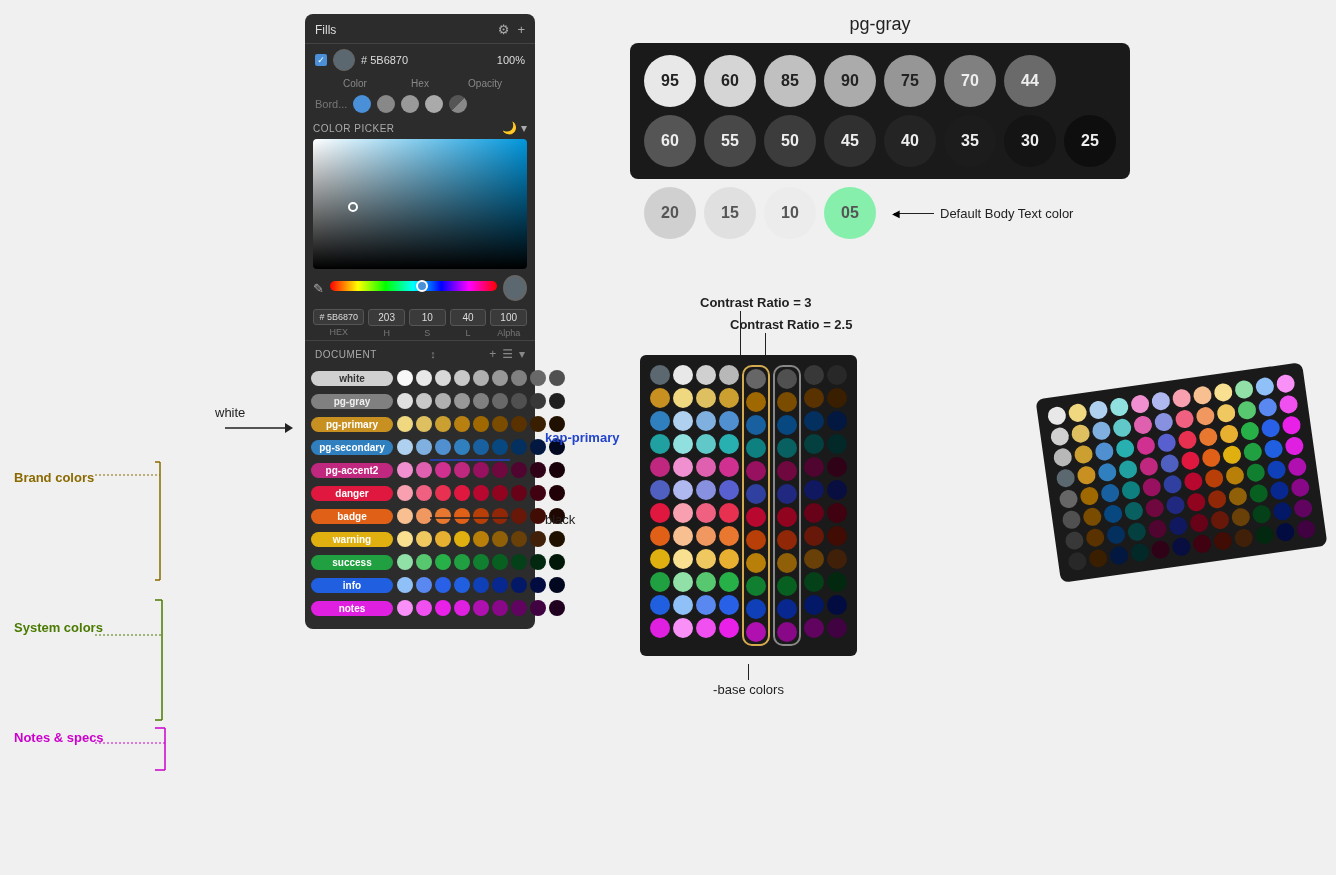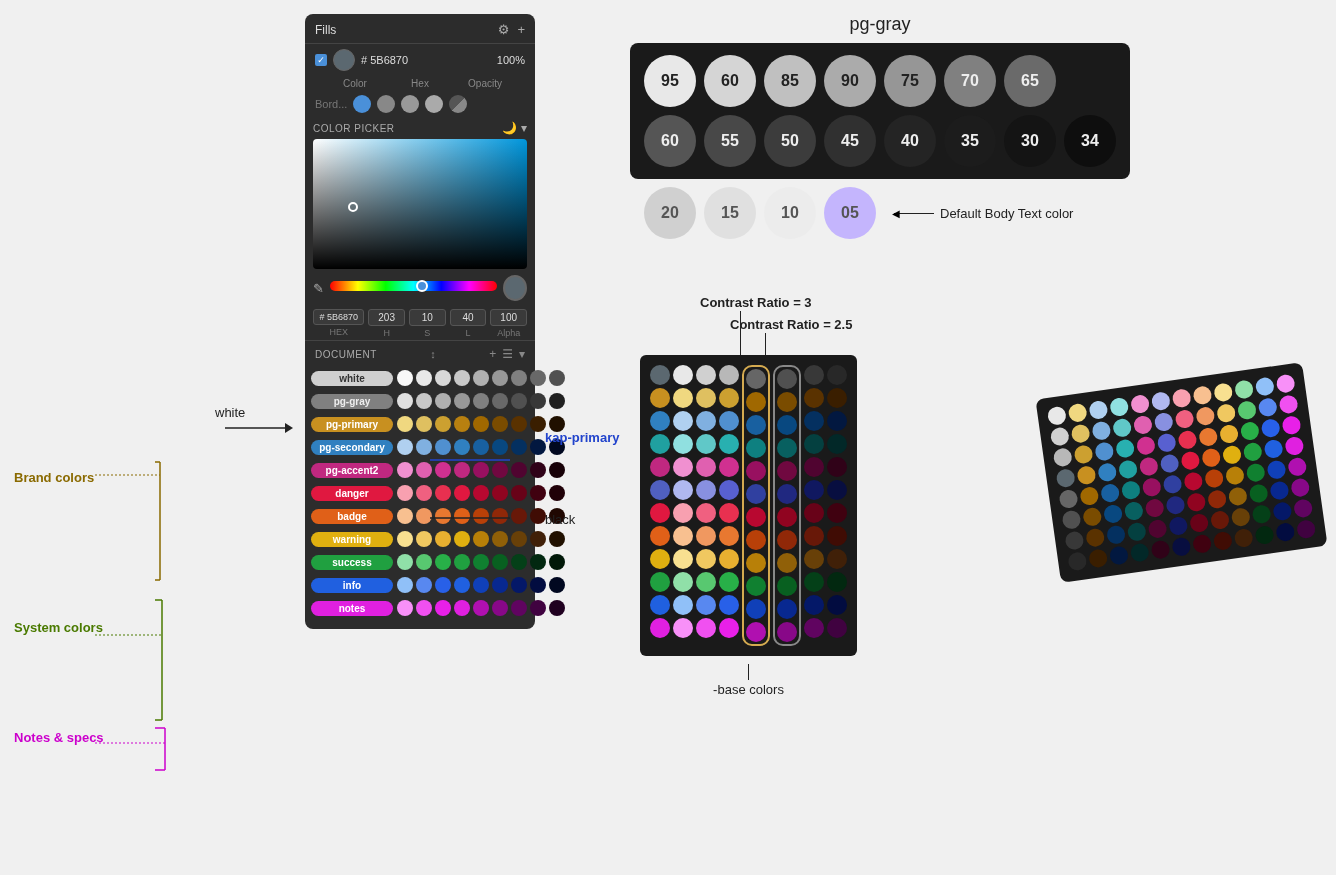--- a/index.html
+++ b/index.html
@@ -540,40 +540,40 @@
   <div class="pg-gray-title">pg-gray</div>
   <div class="pg-gray-grid">
 
     <div class="pg-gray-row">
       <div class="gray-circle" style="background:#e8e8e8; color:#222;">95</div>
       <div class="gray-circle" style="background:#d5d5d5; color:#222;">60</div>
       <div class="gray-circle" style="background:#c0c0c0; color:#222;">85</div>
       <div class="gray-circle" style="background:#ababab; color:#222;">90</div>
       <div class="gray-circle" style="background:#969696; color:#222;">75</div>
       <div class="gray-circle" style="background:#808080; color:#eee;">70</div>
-      <div class="gray-circle" style="background:#6a6a6a; color:#eee;">65</div>
+      <div class="gray-circle" style="background:#6a6a6a; color:#eee;">44</div>
     </div>
 
     <div class="pg-gray-row">
       <div class="gray-circle" style="background:#555; color:#eee;">60</div>
       <div class="gray-circle" style="background:#484848; color:#eee;">55</div>
       <div class="gray-circle" style="background:#3c3c3c; color:#eee;">50</div>
       <div class="gray-circle" style="background:#303030; color:#eee;">45</div>
       <div class="gray-circle" style="background:#242424; color:#eee;">40</div>
       <div class="gray-circle" style="background:#1c1c1c; color:#eee;">35</div>
       <div class="gray-circle" style="background:#141414; color:#eee;">30</div>
-      <div class="gray-circle" style="background:#0e0e0e; color:#eee;">34</div>
+      <div class="gray-circle" style="background:#0e0e0e; color:#eee;">25</div>
     </div>
   </div>
 
   <div style="background:#f0f0f0; border-radius:0 0 6px 6px; padding:8px 14px; display:flex; gap:8px; align-items:center;">
     <div class="gray-circle" style="background:#d0d0d0; color:#555; width:52px;height:52px;">20</div>
     <div class="gray-circle" style="background:#e0e0e0; color:#555; width:52px;height:52px;">15</div>
     <div class="gray-circle" style="background:#ececec; color:#555; width:52px;height:52px;">10</div>
-    <div class="gray-circle" style="background:#c4b5fd; color:#555; width:52px;height:52px;">05</div>
+    <div class="gray-circle" style="background:#86efac; color:#555; width:52px;height:52px;">05</div>
 
     <div style="display:flex; align-items:center; gap:6px; margin-left:10px;">
       <div style="width:40px;height:1px;background:#222;position:relative;">
         <span style="position:absolute;left:-2px;top:-5px;font-size:10px;">◀</span>
       </div>
       <span style="font-size:13px;color:#222;">Default Body Text color</span>
     </div>
   </div>
 </div>
 

